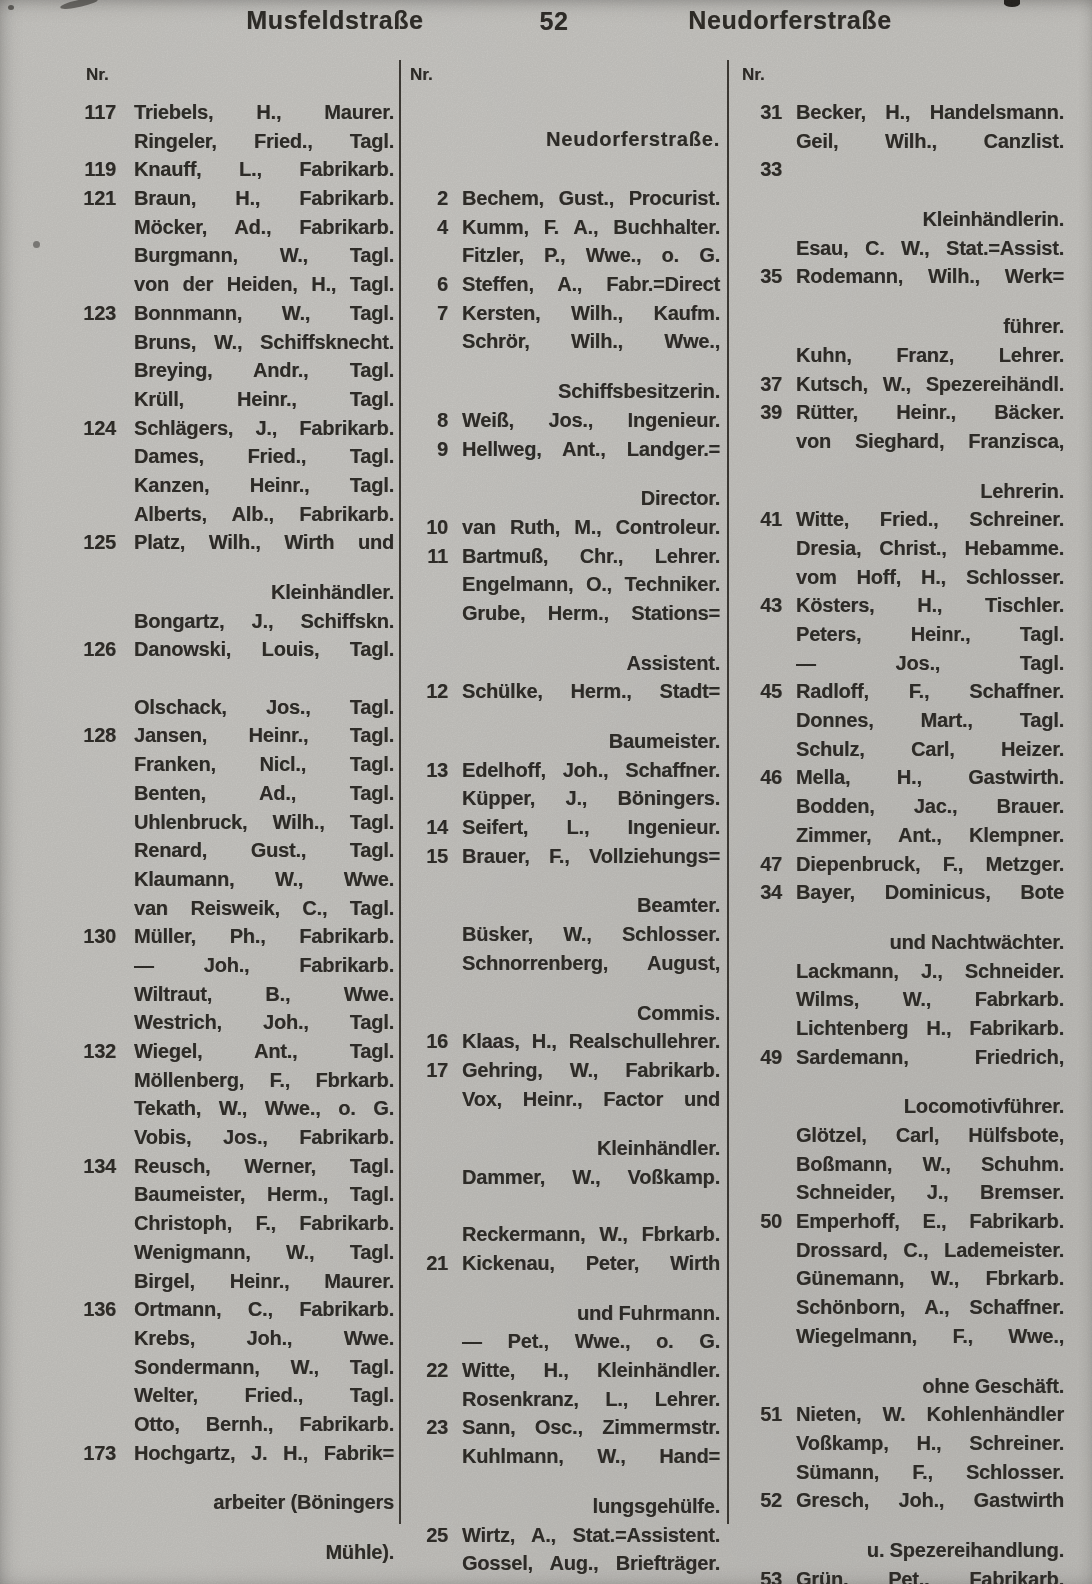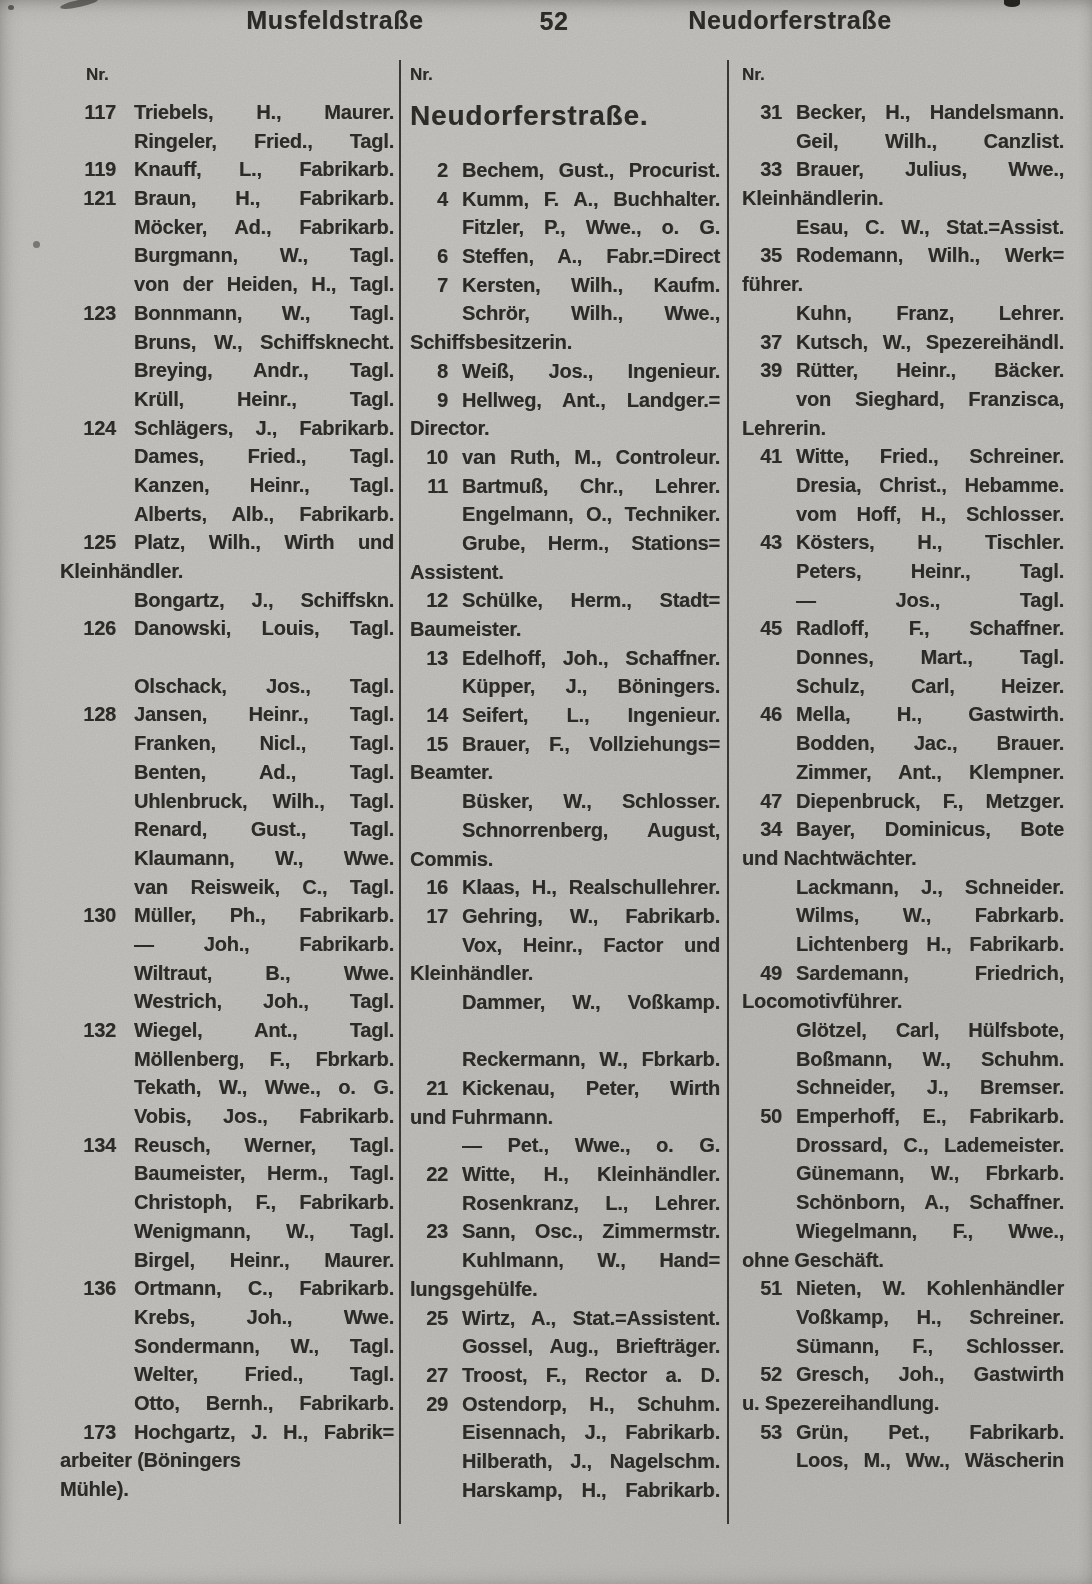--- a/index.html
+++ b/index.html
@@ -23,28 +23,28 @@
   #h-num{left:514px;width:80px;top:7px;}
   #h-right{left:640px;width:300px;}
   .divider{position:absolute;top:60px;width:2px;height:1464px;background:#35322d;}
   #div1{left:399px;} #div2{left:727px;}
   .col{position:absolute;top:62px;}
   #colA{left:60px;width:334px;}
   #colB{left:410px;width:310px;}
   #colC{left:742px;width:322px;}
   .nr{height:36px;font-size:17px;font-weight:bold;line-height:26px;}
   #colA .nr{padding-left:26px;}
-  .street-heading{height:56px;text-align:left;font-size:28px;font-weight:bold;letter-spacing:0.8px;padding-top:2px;}
+  .street-heading{height:56px;text-align:right;font-size:20px;font-weight:bold;letter-spacing:0.8px;padding-top:2px;margin-top:28px;}
   .line{display:flex;height:28.7px;line-height:28.7px;font-size:20px;font-weight:bold;letter-spacing:-0.2px;}
   .num{flex:0 0 auto;text-align:right;}
   #colA .num{width:56px;padding-right:18px;}
   #colB .num{width:38px;padding-right:14px;}
   #colC .num{width:40px;padding-right:14px;}
   .txt{flex:1 1 auto;min-width:0;text-align:justify;text-justify:inter-word;text-align-last:justify;white-space:nowrap;}
-  .line.cont{display:block;text-align:left;}
+  .line.cont{display:block;text-align:right;margin-top:21px;}
   .speck{position:absolute;background:#1d1b18;pointer-events:none;}
   #speck1{left:1004px;top:0;width:16px;height:7px;border-radius:0 0 50% 50%;}
   #speck2{left:60px;top:0;width:38px;height:7px;border-radius:45%;opacity:0.55;transform:rotate(-12deg);}
   #speck3{left:33px;top:241px;width:7px;height:7px;border-radius:50%;opacity:0.45;}
   #speck4{left:8px;top:5px;width:6px;height:5px;border-radius:50%;opacity:0.6;}
 </style>
 </head>
 <body>
 
 <div class="page">
@@ -421,21 +421,20 @@
         <div class="line">
           <span class="num">31</span>
           <span class="txt">Becker, H., Handelsmann.</span>
         </div>
         <div class="line">
           <span class="num"></span>
           <span class="txt">Geil, Wilh., Canzlist.</span>
         </div>
         <div class="line">
           <span class="num">33</span>
-          <span class="txt">Brauer, Julius, Wwe.,</span>
         </div>
         <div class="line cont"><span>Kleinhändlerin.</span></div>
         <div class="line">
           <span class="num"></span>
           <span class="txt">Esau, C. W., Stat.=Assist.</span>
         </div>
         <div class="line">
           <span class="num">35</span>
           <span class="txt">Rodemann, Wilh., Werk=</span>
         </div>

